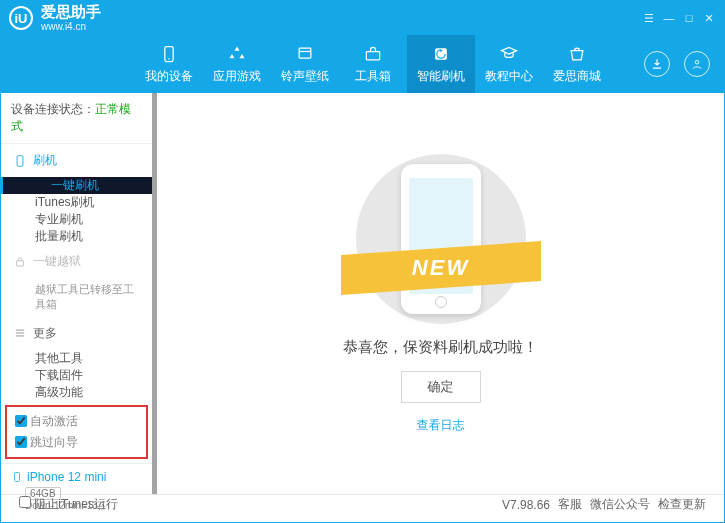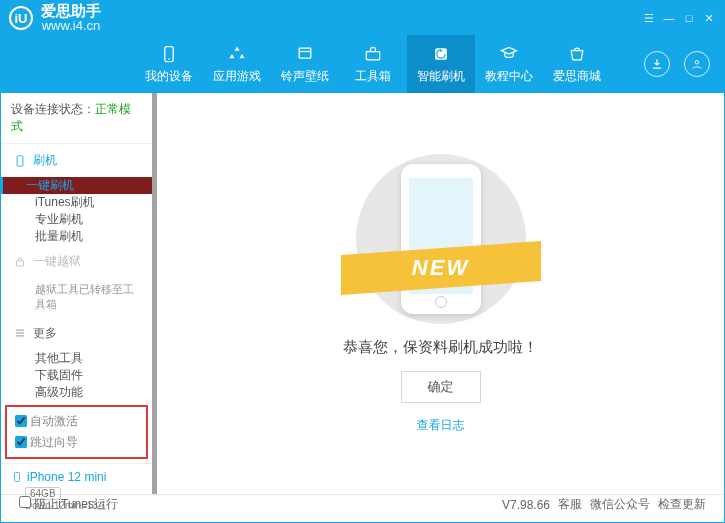--- a/index.html
+++ b/index.html
@@ -2,39 +2,39 @@
 <html><head>
 <meta charset="utf-8">
 <style>
 * { margin: 0; padding: 0; box-sizing: border-box; }
 body { font-family: "Microsoft YaHei", sans-serif; font-size: 12px; color: #333; background: #fff; width: 725px; height: 523px; overflow: hidden; border: 1px solid #15a8e8; }
 .titlebar { height: 34px; background: #15a8e8; display: flex; align-items: center; padding: 0 8px; color: #fff; }
 .titlebar .logo { display: flex; align-items: center; gap: 4px; }
 .titlebar .logo svg { width: 24px; height: 24px; }
 .titlebar .brand { display: flex; flex-direction: column; line-height: 1.1; margin-left: 4px; }
 .titlebar .brand .cn { font-size: 15px; font-weight: bold; }
-.titlebar .brand .url { font-size: 13px; opacity: .9; text-align: center; }
+.titlebar .brand .url { font-size: 10px; opacity: .9; }
 .titlebar .spacer { flex: 1; }
 .titlebar .winctrls { display: flex; gap: 6px; align-items: center; }
 .titlebar .winctrls span { width: 14px; text-align: center; cursor: default; font-size: 11px; opacity: .9; }
 .topnav { height: 58px; background: #15a8e8; display: flex; align-items: stretch; padding-left: 134px; color: #fff; }
 .topnav .item { width: 68px; display: flex; flex-direction: column; align-items: center; justify-content: center; gap: 4px; font-size: 12px; cursor: default; }
 .topnav .item.active { background: #0d8ecb; }
 .topnav .item svg { width: 20px; height: 20px; }
 .topnav .right { margin-left: auto; display: flex; align-items: center; gap: 14px; padding-right: 14px; }
 .topnav .right .circ { width: 26px; height: 26px; border: 1.5px solid rgba(255,255,255,.8); border-radius: 50%; display: flex; align-items: center; justify-content: center; }
 .body { display: flex; height: calc(100% - 34px - 58px - 28px); }
 .sidebar { width: 156px; border-right: 5px solid #a3a3a3; display: flex; flex-direction: column; font-size: 12px; color: #555; }
 .sidebar .status { padding: 8px 10px; color: #555; border-bottom: 1px solid #eee; }
 .sidebar .status .ok { color: #1aa81a; }
 .sidebar .group { padding: 8px 12px; color: #666; display: flex; align-items: center; gap: 6px; }
 .sidebar .group.blue { color: #15a8e8; }
 .sidebar .group svg { width: 14px; height: 14px; }
 .sidebar .sub { height: 30px; display: flex; align-items: center; padding-left: 34px; cursor: default; color: #555; }
-.sidebar .sub.active { background: #7f1d1d; color: #15a8e8; border-left: 2px solid #15a8e8; padding-left: 23px; }
+.sidebar .sub.active { background: #0f172a; color: #15a8e8; border-left: 2px solid #15a8e8; padding-left: 48px; }
 .sidebar .note { padding: 4px 12px 4px 34px; color: #999; font-size: 11px; line-height: 1.4; }
 .sidebar .checkrow { border: 2px solid #d93b3b; padding: 6px 8px; margin: 4px; display: flex; gap: 4px; color: #888; flex-wrap: wrap; }
 .sidebar .checkrow label { display: flex; align-items: center; gap: 3px; }
 .sidebar .device { padding: 6px 10px; border-top: 1px solid #eee; }
 .sidebar .device .name { color: #15a8e8; display: flex; align-items: center; gap: 4px; }
 .sidebar .device .badge { border: 1px solid #ccc; border-radius: 2px; padding: 0 4px; font-size: 10px; color: #777; margin: 3px 0 0 14px; display: inline-block; }
 .sidebar .device .sub2 { font-size: 10px; color: #888; margin-left: 14px; }
 .main { flex: 1; display: flex; flex-direction: column; align-items: center; justify-content: center; gap: 14px; background: #fff; }
 .illus { width: 220px; height: 170px; position: relative; display: flex; align-items: center; justify-content: center; }
 .illus .circle { width: 170px; height: 170px; border-radius: 50%; background: #e7e7e7; position: absolute; }

